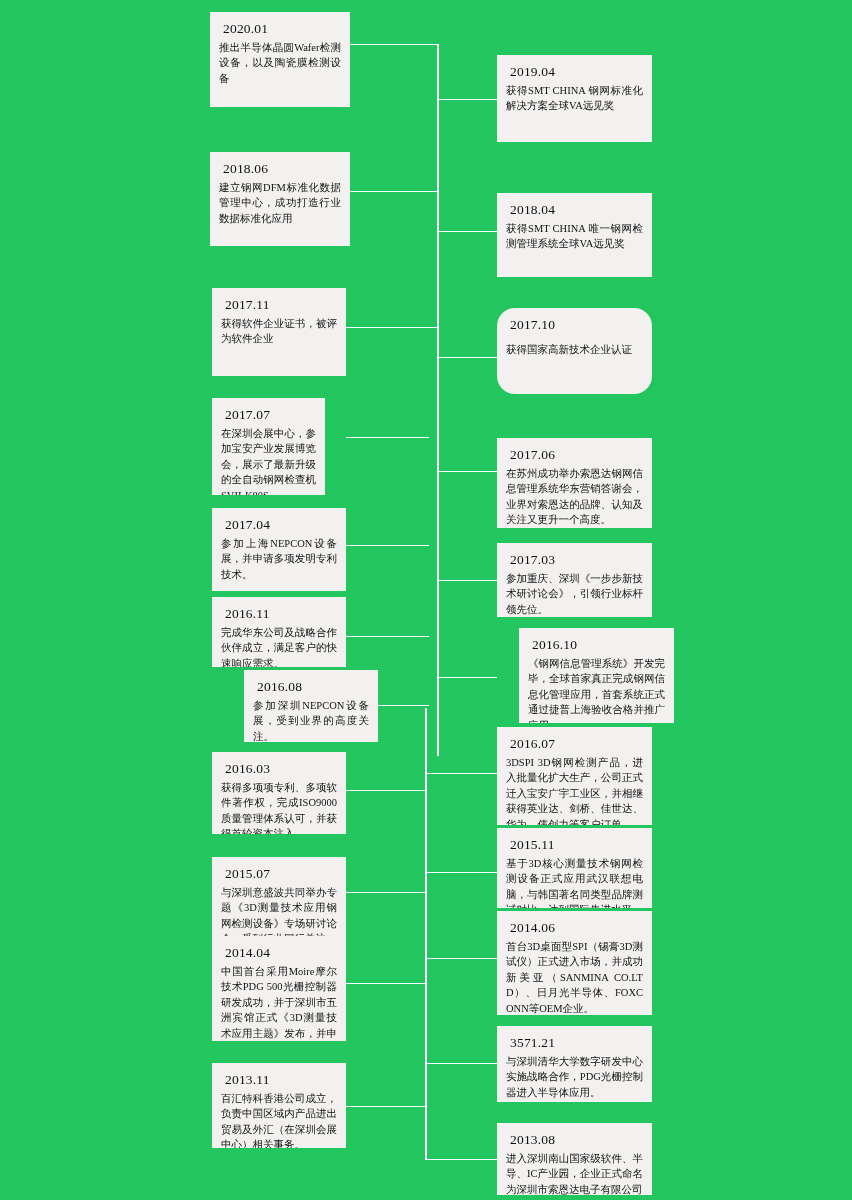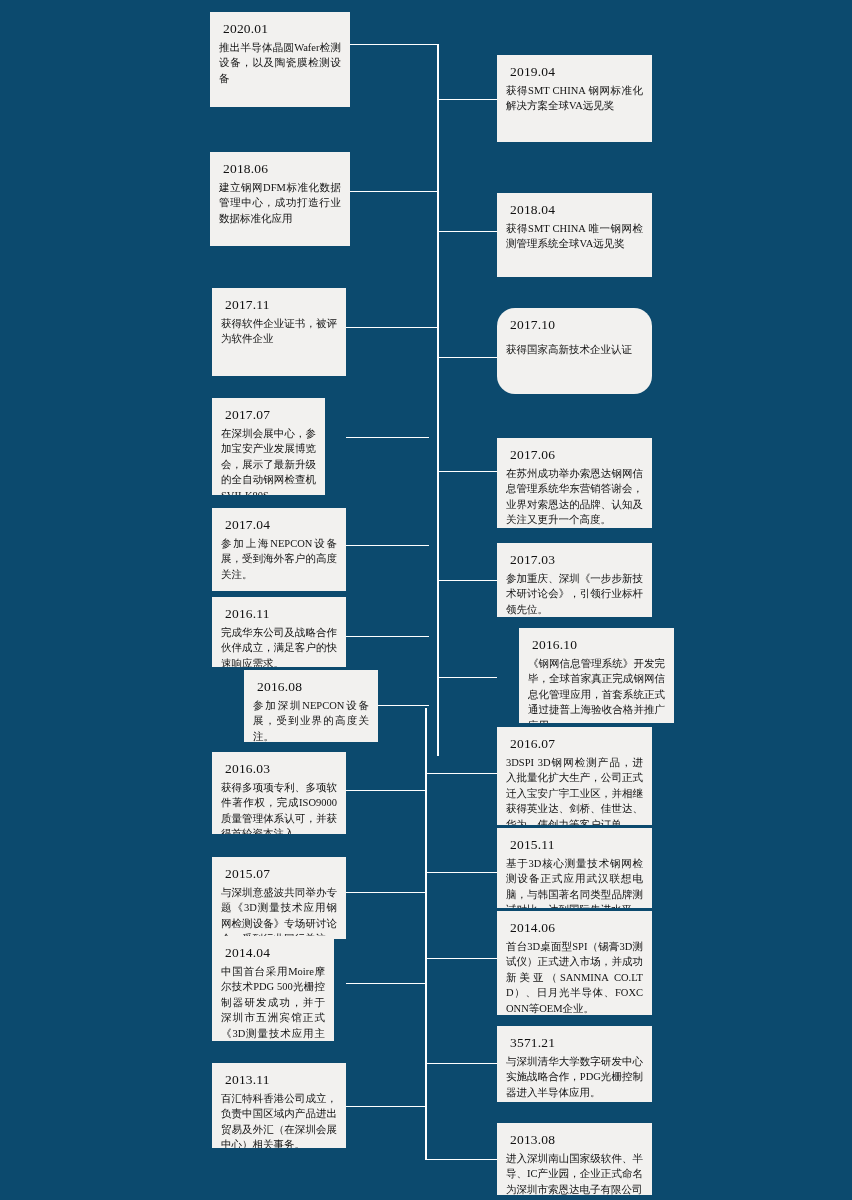--- a/index.html
+++ b/index.html
@@ -15,21 +15,21 @@
     overflow: hidden;
     font-family: "Liberation Serif", "DejaVu Serif", serif;
   }
 
   #timeline-root {
     position: absolute;
     left: 0;
     top: 0;
     width: 852px;
     height: 1200px;
-    background: #0c4a6e;
+    background: #22c55e;
   }
 
   
   .spine {
     position: absolute;
     background: #ffffff;
     width: 2px;
   }
   .branch {
     position: absolute;
@@ -111,21 +111,21 @@
     <div class="desc">获得软件企业证书，被评为软件企业</div>
   </div>
 
   <div class="card left" style="left:212px; top:398px; width:113px; height:97px;">
     <div class="year">2017.07</div>
     <div class="desc">在深圳会展中心，参加宝安产业发展博览会，展示了最新升级的全自动钢网检查机SVII-K80S。</div>
   </div>
 
   <div class="card left" style="left:212px; top:508px; width:134px; height:83px;">
     <div class="year">2017.04</div>
-    <div class="desc">参加上海NEPCON设备展，受到海外客户的高度关注。</div>
+    <div class="desc">参加上海NEPCON设备展，并申请多项发明专利技术。</div>
   </div>
 
   <div class="card left" style="left:212px; top:597px; width:134px; height:70px;">
     <div class="year">2016.11</div>
     <div class="desc">完成华东公司及战略合作伙伴成立，满足客户的快速响应需求。</div>
   </div>
 
   <div class="card left" style="left:212px; top:670px; width:134px; height:72px;margin-left:32px;">
     <div class="year">2016.08</div>
     <div class="desc">参加深圳NEPCON设备展，受到业界的高度关注。</div>
@@ -134,21 +134,21 @@
   <div class="card left" style="left:212px; top:752px; width:134px; height:82px;">
     <div class="year">2016.03</div>
     <div class="desc">获得多项项专利、多项软件著作权，完成ISO9000质量管理体系认可，并获得首轮资本注入。</div>
   </div>
 
   <div class="card left" style="left:212px; top:857px; width:134px; height:82px;">
     <div class="year">2015.07</div>
     <div class="desc">与深圳意盛波共同举办专题《3D测量技术应用钢网检测设备》专场研讨论会，受到行业同行关注。</div>
   </div>
 
-  <div class="card left" style="left:212px; top:936px; width:122px; height:105px;">
+  <div class="card left" style="left:212px; top:936px; width:134px; height:105px;">
     <div class="year">2014.04</div>
     <div class="desc">中国首台采用Moire摩尔技术PDG 500光栅控制器研发成功，并于深圳市五洲宾馆正式《3D测量技术应用主题》发布，并申请多项发明专利技术</div>
   </div>
 
   <div class="card left" style="left:212px; top:1063px; width:134px; height:85px;">
     <div class="year">2013.11</div>
     <div class="desc">百汇特科香港公司成立，负责中国区域内产品进出贸易及外汇（在深圳会展中心）相关事务。</div>
   </div>
 
   <div class="card right" style="left:497px; top:55px; width:155px; height:87px;">

